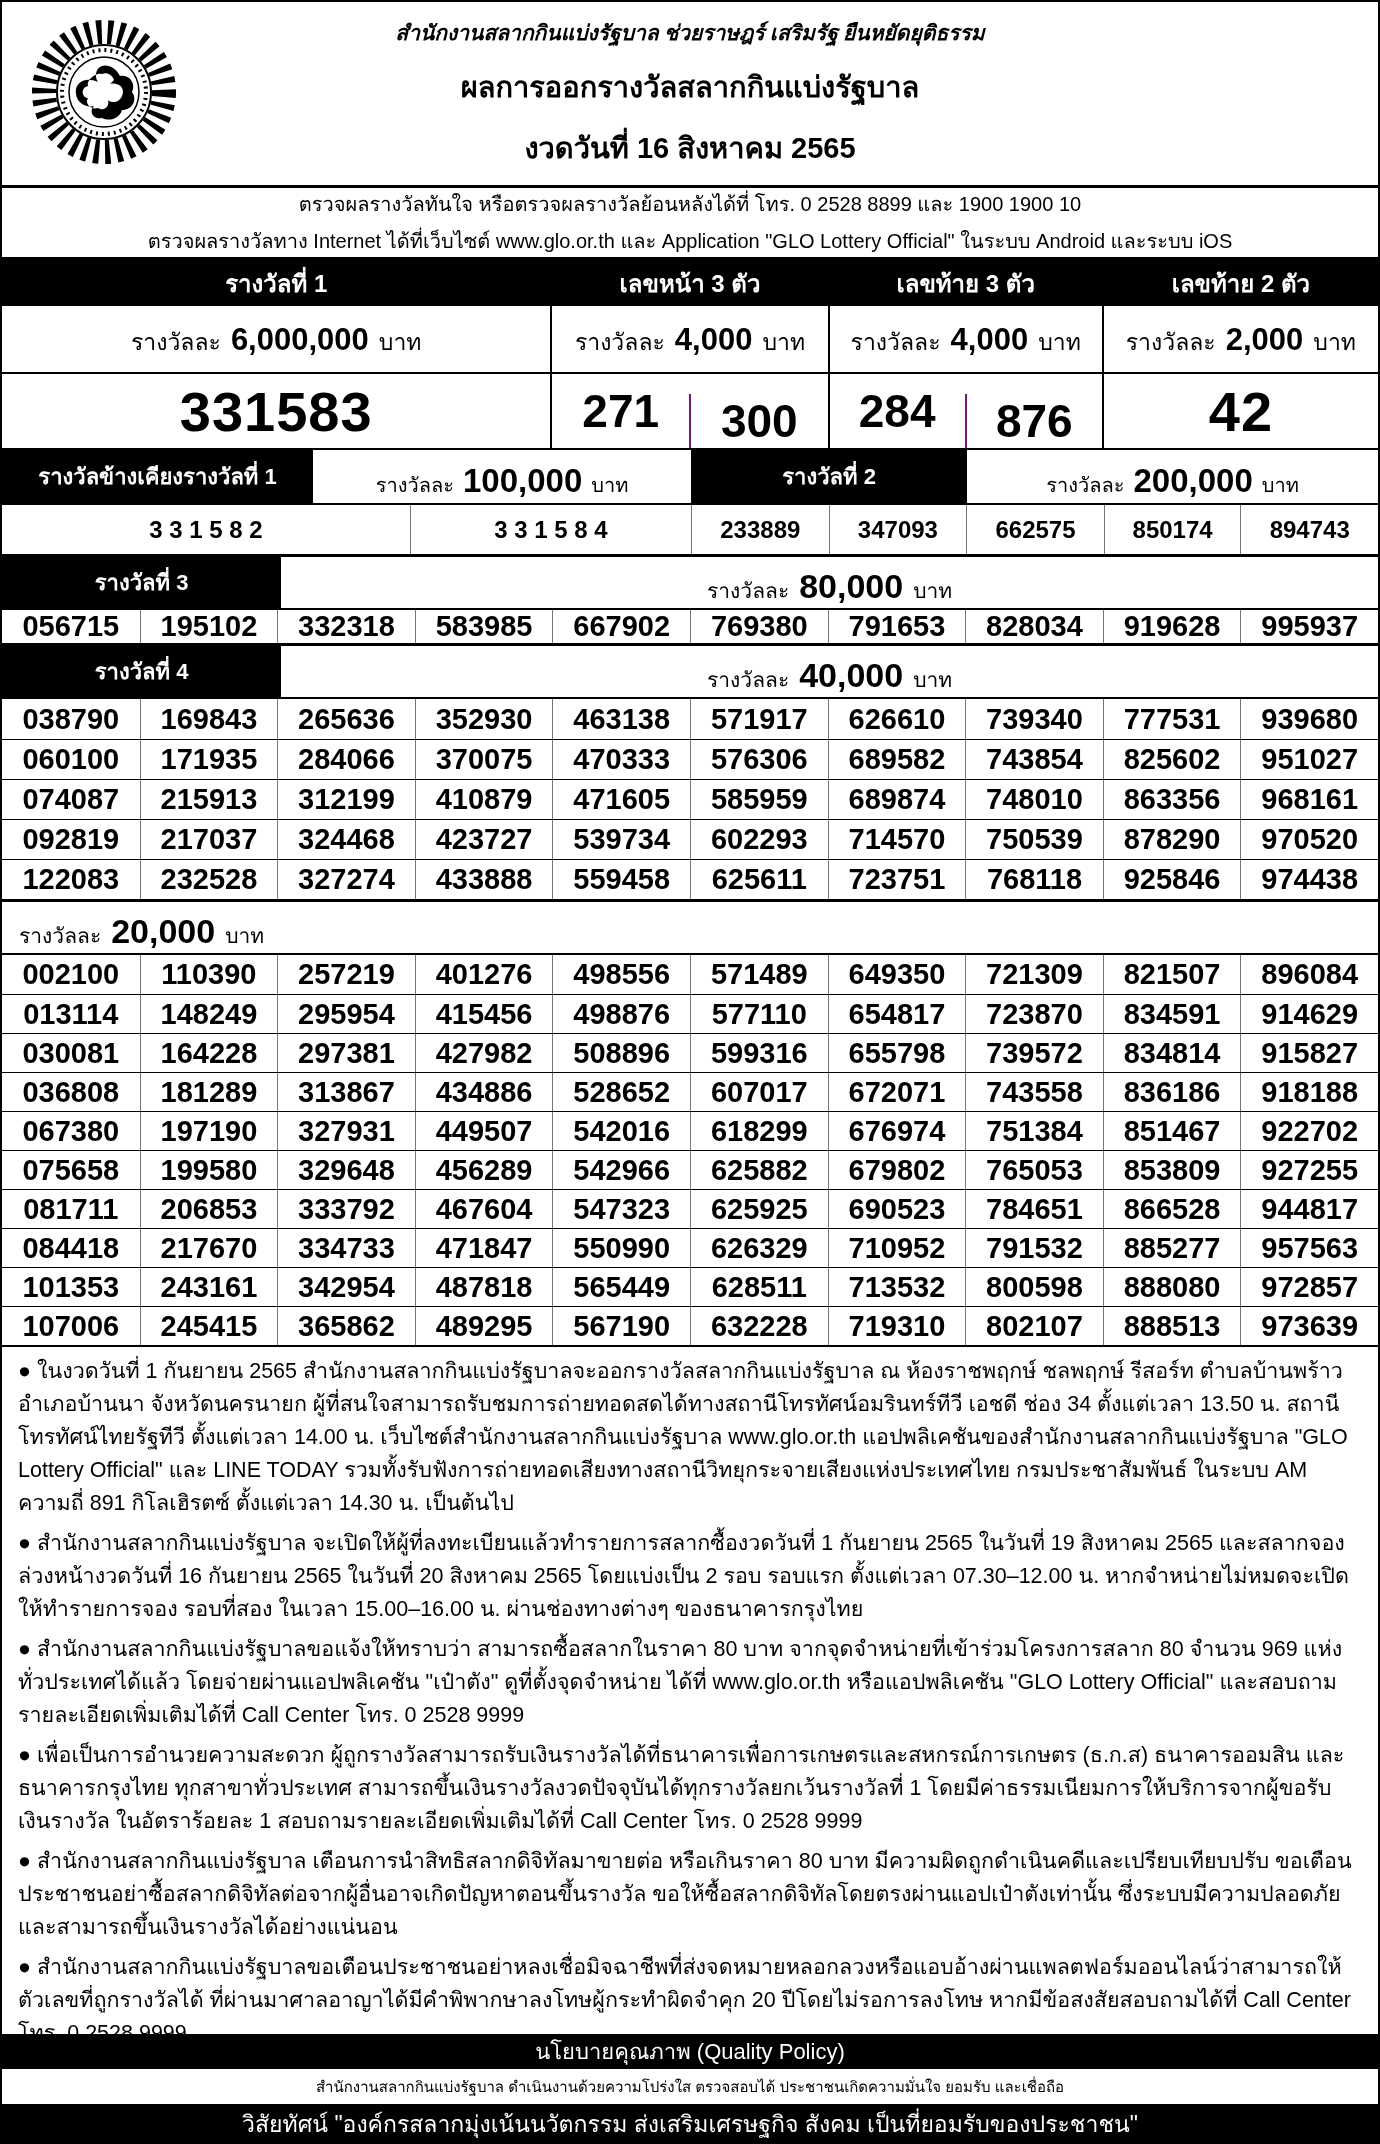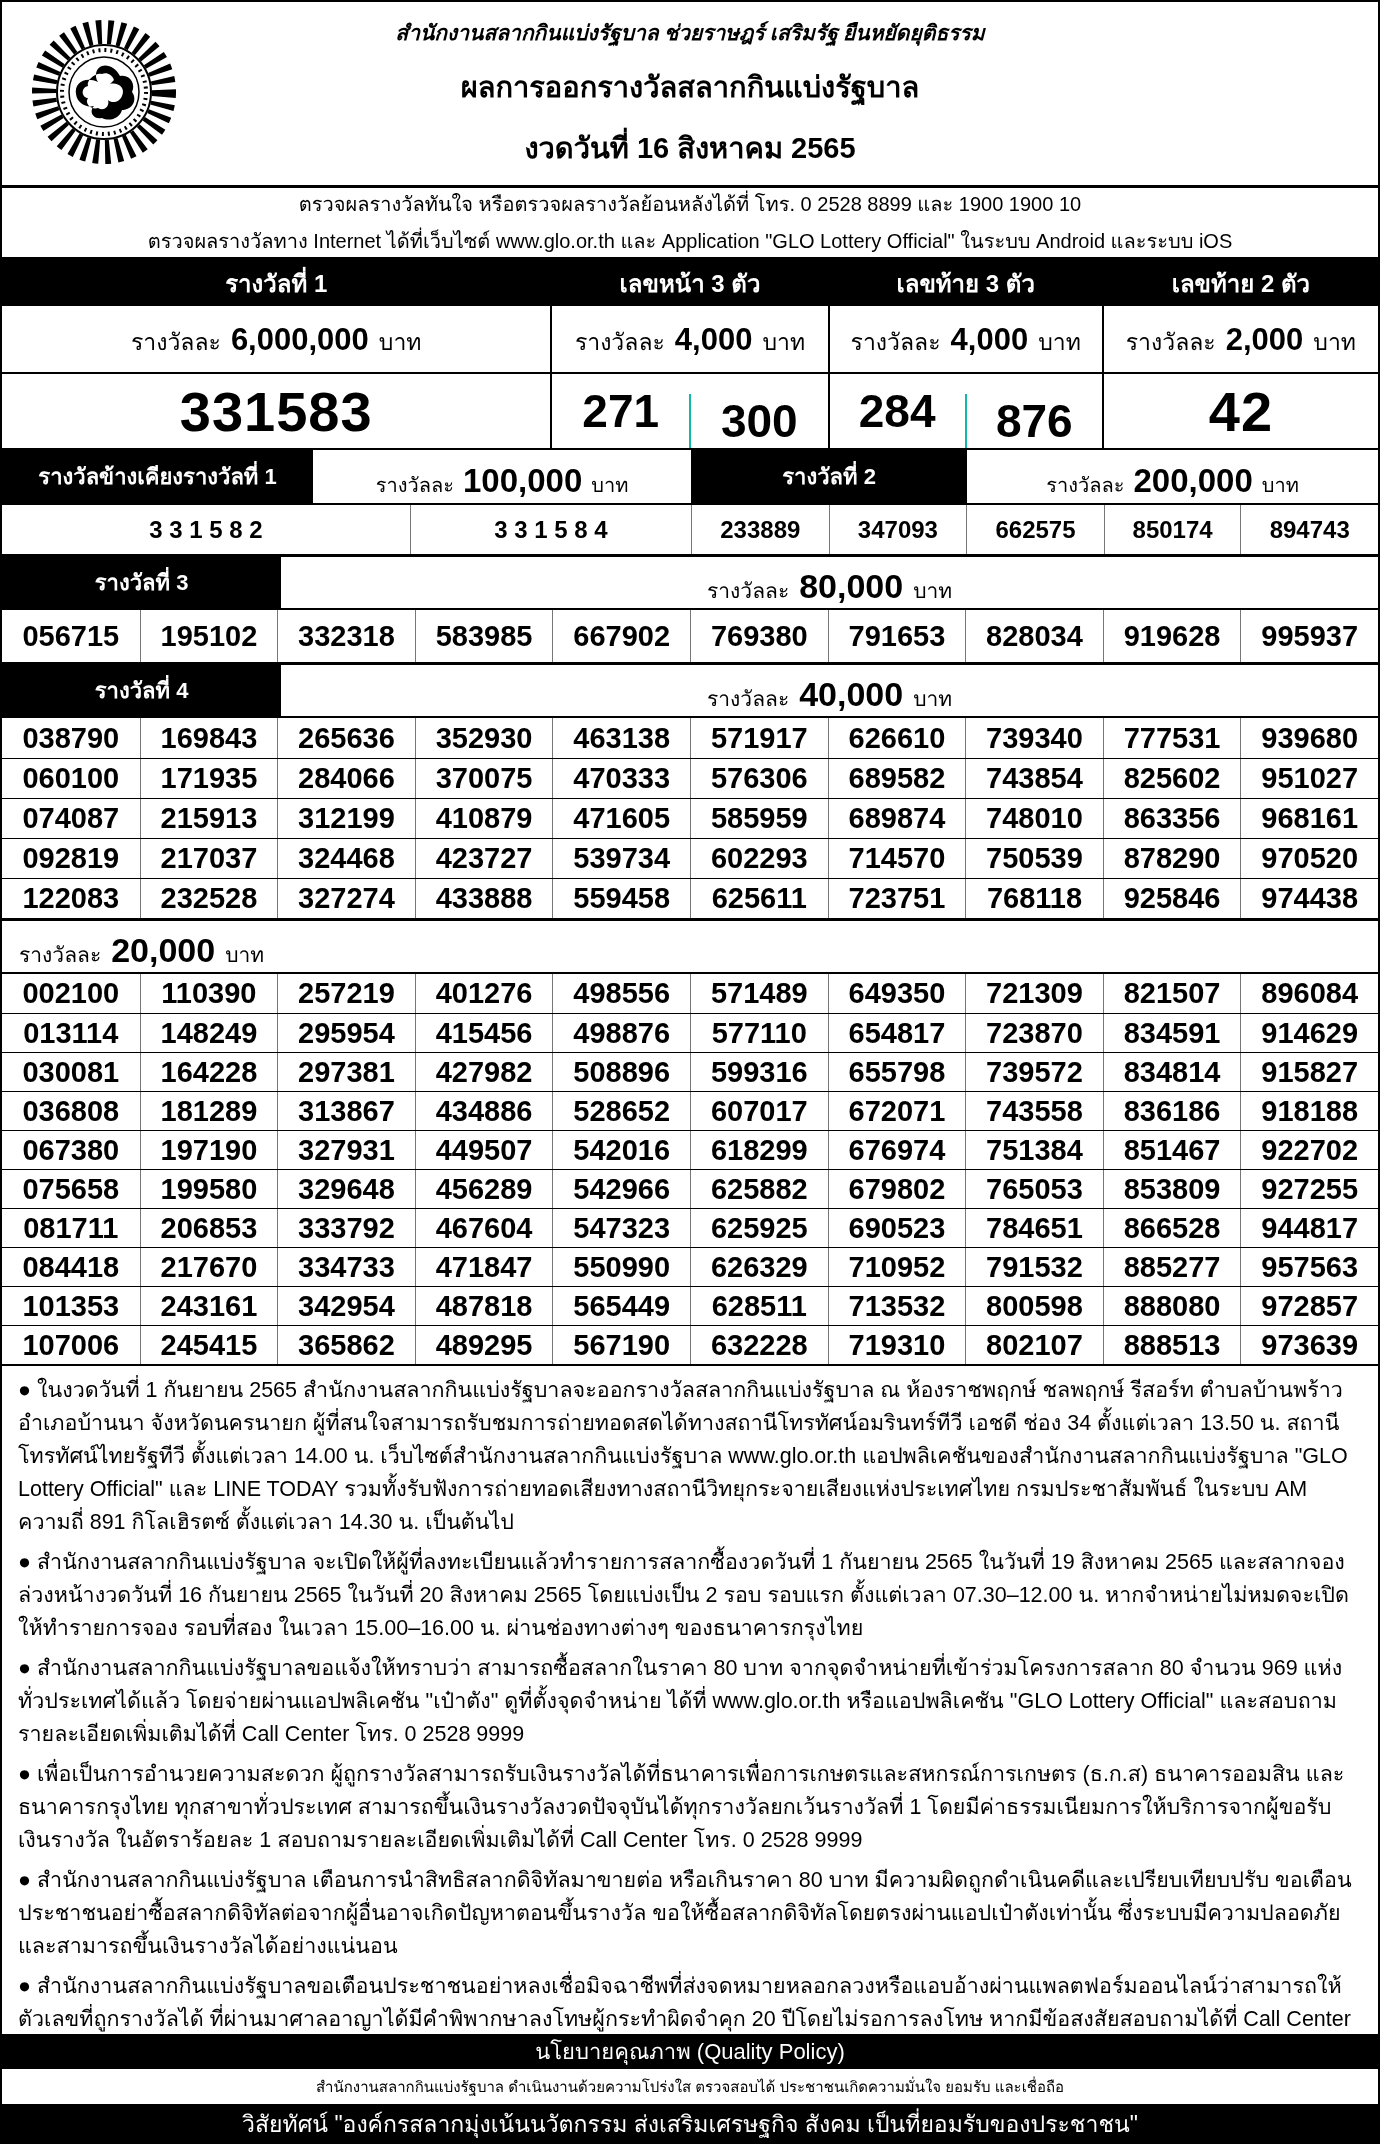--- a/index.html
+++ b/index.html
@@ -24,21 +24,21 @@
 
   
   .top-grid { flex:0 0 180px; border-top:3px solid #000; display:grid; grid-template-columns:550fr 278fr 275fr 277fr; }
   .top-col { display:flex; flex-direction:column; border-left:2px solid #000; }
   .top-col:first-child { border-left:none; }
   .top-hdr { height:46px; background:#000; color:#fff; display:flex; align-items:center; justify-content:center; font-size:24px; font-weight:bold; }
   .top-amt { height:68px; display:flex; align-items:baseline; justify-content:center; gap:10px; font-size:23px; border-bottom:2px solid #000; padding-top:16px; }
   .top-amt .val { font-size:31px; font-weight:bold; }
   .top-nums { flex:1; display:flex; align-items:stretch; }
   .top-num { flex:1; display:flex; align-items:center; justify-content:center; font-weight:bold; }
-  .top-num + .top-num { border-left:2px solid #14b8a6;margin-top:20px; }
+  .top-num + .top-num { border-left:2px solid #701a75;margin-top:20px; }
   .size-xl { font-size:56px; letter-spacing:1px; }
   .size-l  { font-size:46px; }
 
   
   .side-a { flex:0 0 55px; display:grid; grid-template-columns:312fr 379fr 277fr 412fr; border-top:2px solid #000; }
   .blk { background:#000; color:#fff; display:flex; align-items:center; justify-content:center; font-size:22px; font-weight:bold; }
   .amt-mid { display:flex; align-items:baseline; justify-content:center; gap:9px; font-size:20px; padding-top:12px; }
   .amt-mid .val { font-size:33px; font-weight:bold; }
   .side-b { flex:0 0 51px; display:grid; grid-template-columns:409fr 282fr 138fr 138fr 138fr 137fr 138fr; border-top:2px solid #000; }
   .side-b .num-cell { font-size:24px; }
@@ -47,21 +47,21 @@
   .prize-hdr { flex:0 0 54px; display:grid; grid-template-columns:280fr 1100fr; border-top:3px solid #000; }
   .amt-big { display:flex; align-items:baseline; justify-content:center; gap:10px; font-size:21px; padding-top:10px; }
   .amt-big .val { font-size:34px; font-weight:bold; }
 
   
   .num-grid { border-top:2px solid #000; }
   .num-row { display:grid; grid-template-columns:repeat(10,1fr); height:40px; }
   .num-row + .num-row { border-top:1px solid #000; }
   .num-cell { display:flex; align-items:center; justify-content:center; font-weight:bold; font-size:29px; border-left:1px solid #777; overflow:hidden; }
   .num-cell:first-child { border-left:none; }
-  .rows-p3 .num-row { height:52px; }
+  .rows-p3 .num-row { height:33px; }
   .rows-p4 .num-row { height:40px; }
   .rows-p5 .num-row { height:39px; }
 
   
   .notes { flex:1 1 auto; padding:8px 16px 0 16px; font-size:21.5px; line-height:33px; border-top:2px solid #000; overflow:hidden; }
   .note { margin-bottom:7px; }
 
   
   .qp-bar { flex:0 0 33px; background:#000; color:#fff; display:flex; align-items:center; justify-content:center; font-size:22px; }
   .qp-text { flex:0 0 35px; display:flex; align-items:center; justify-content:center; font-size:15px; }

